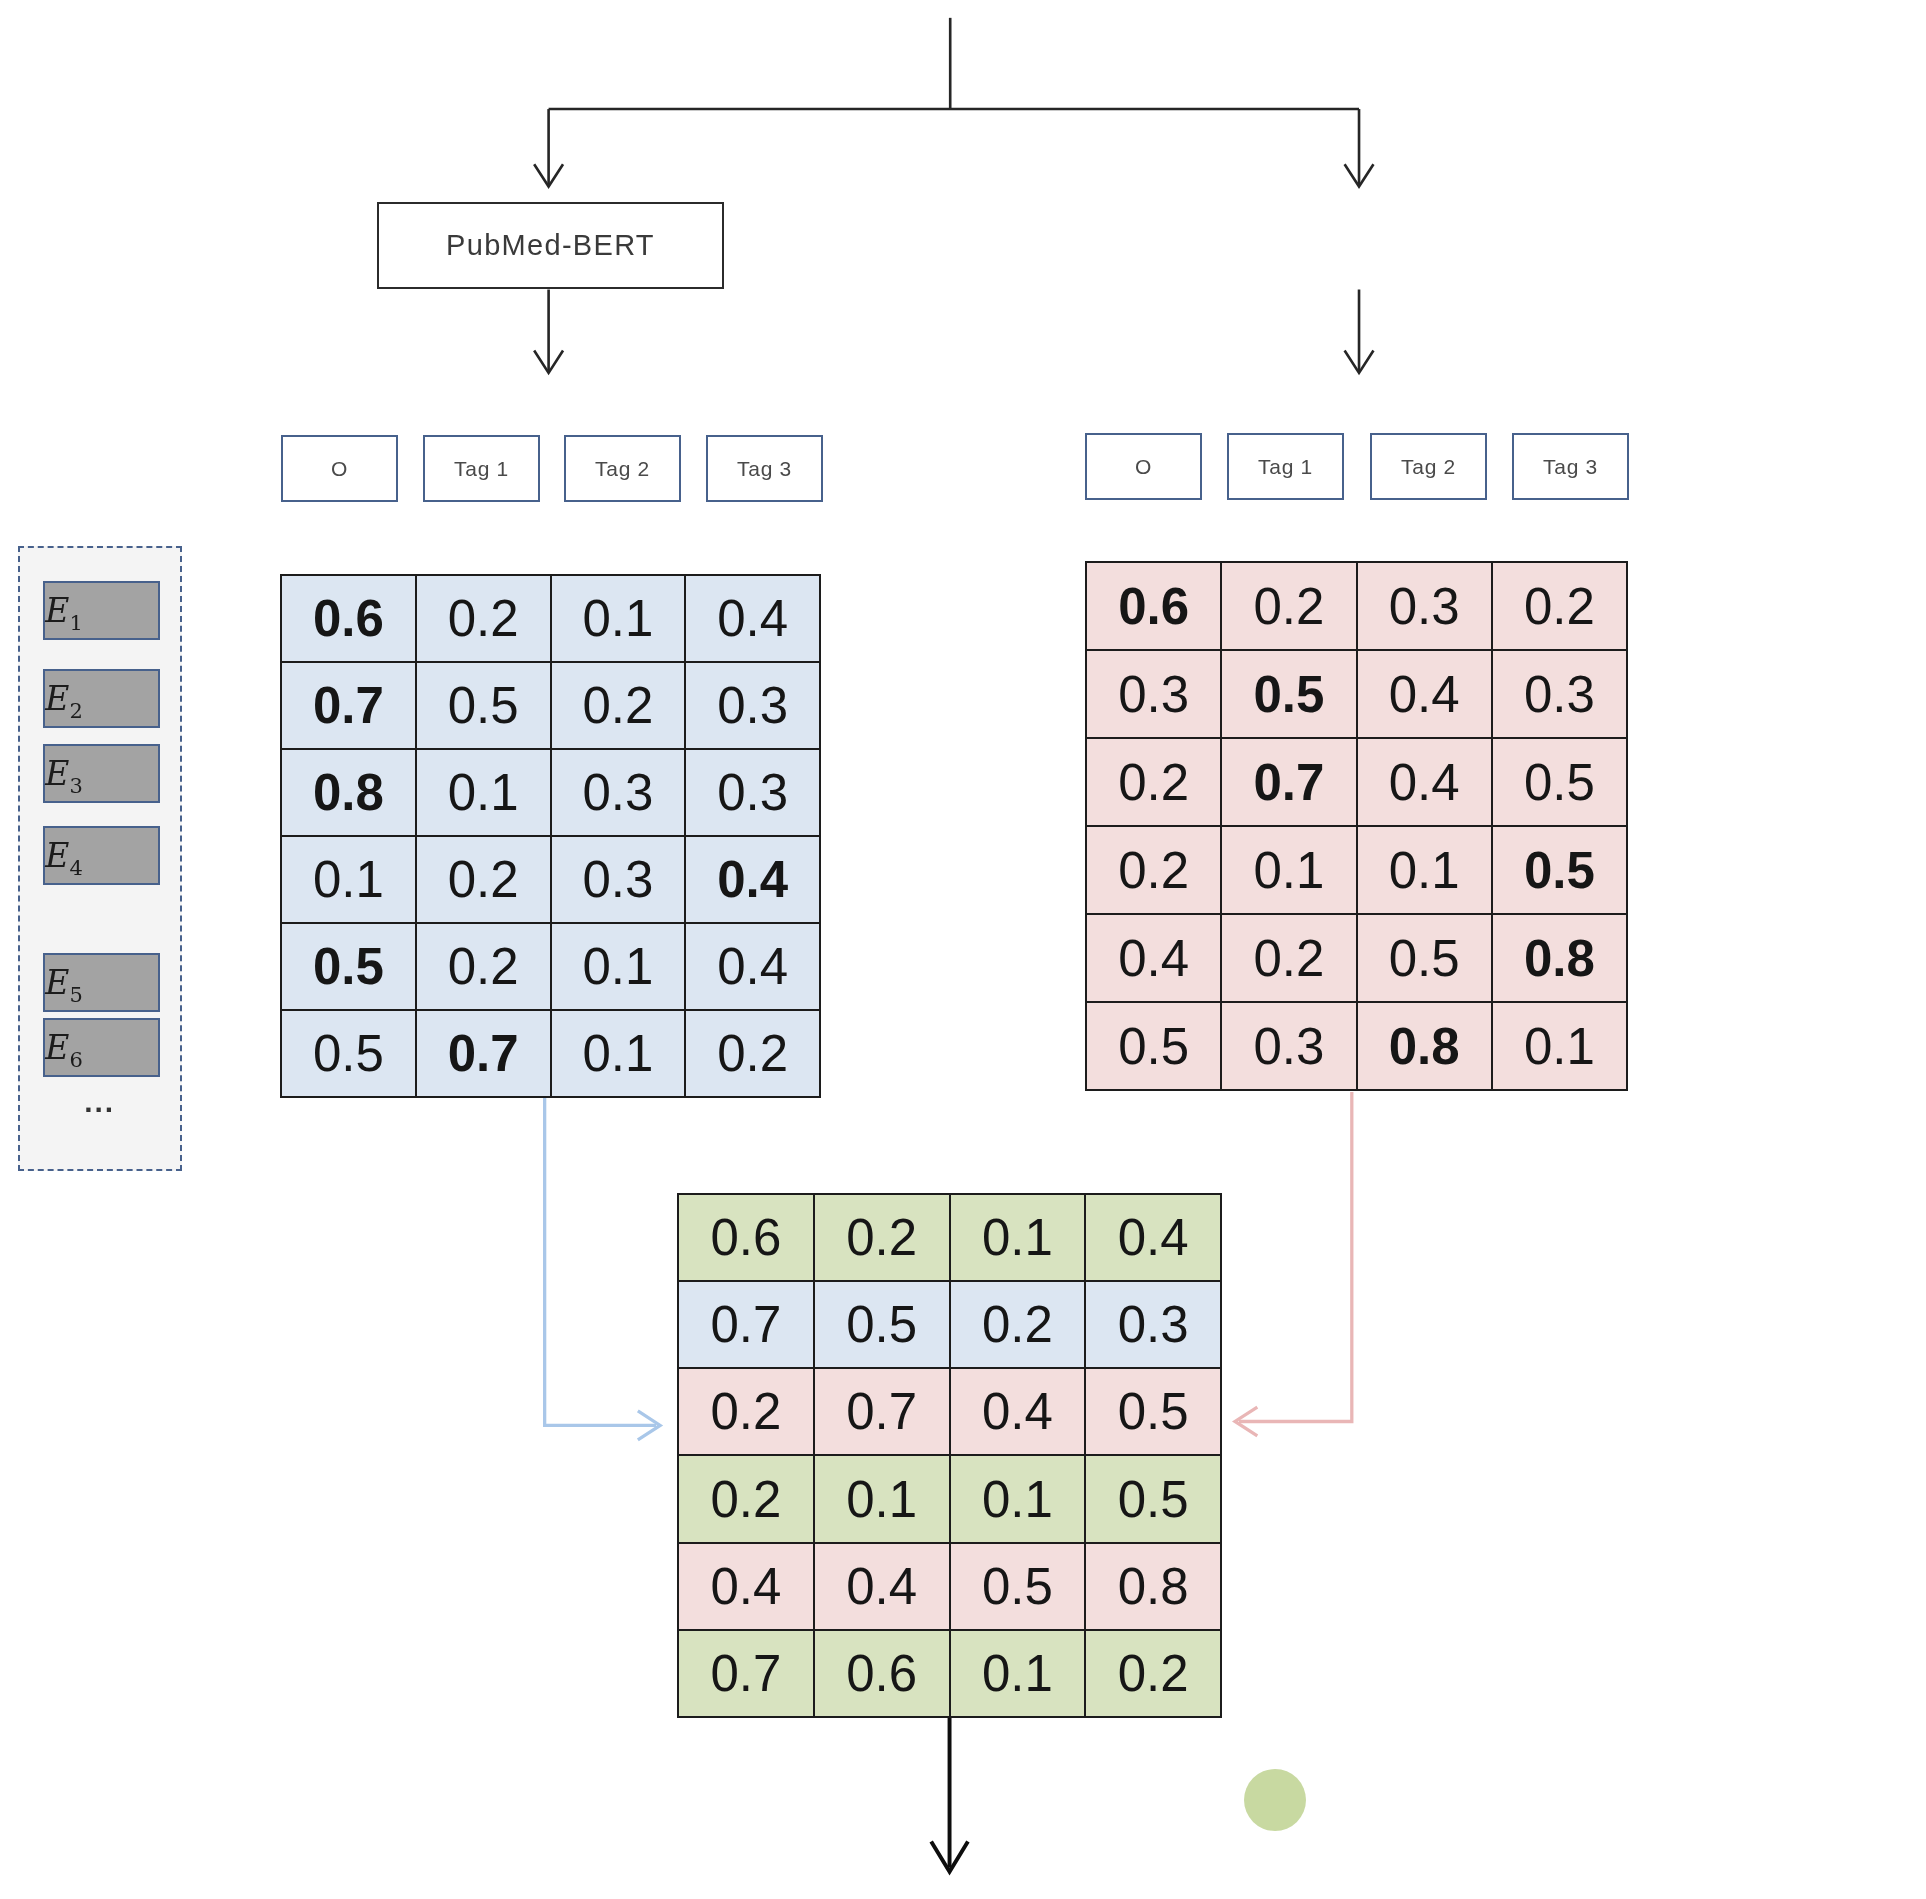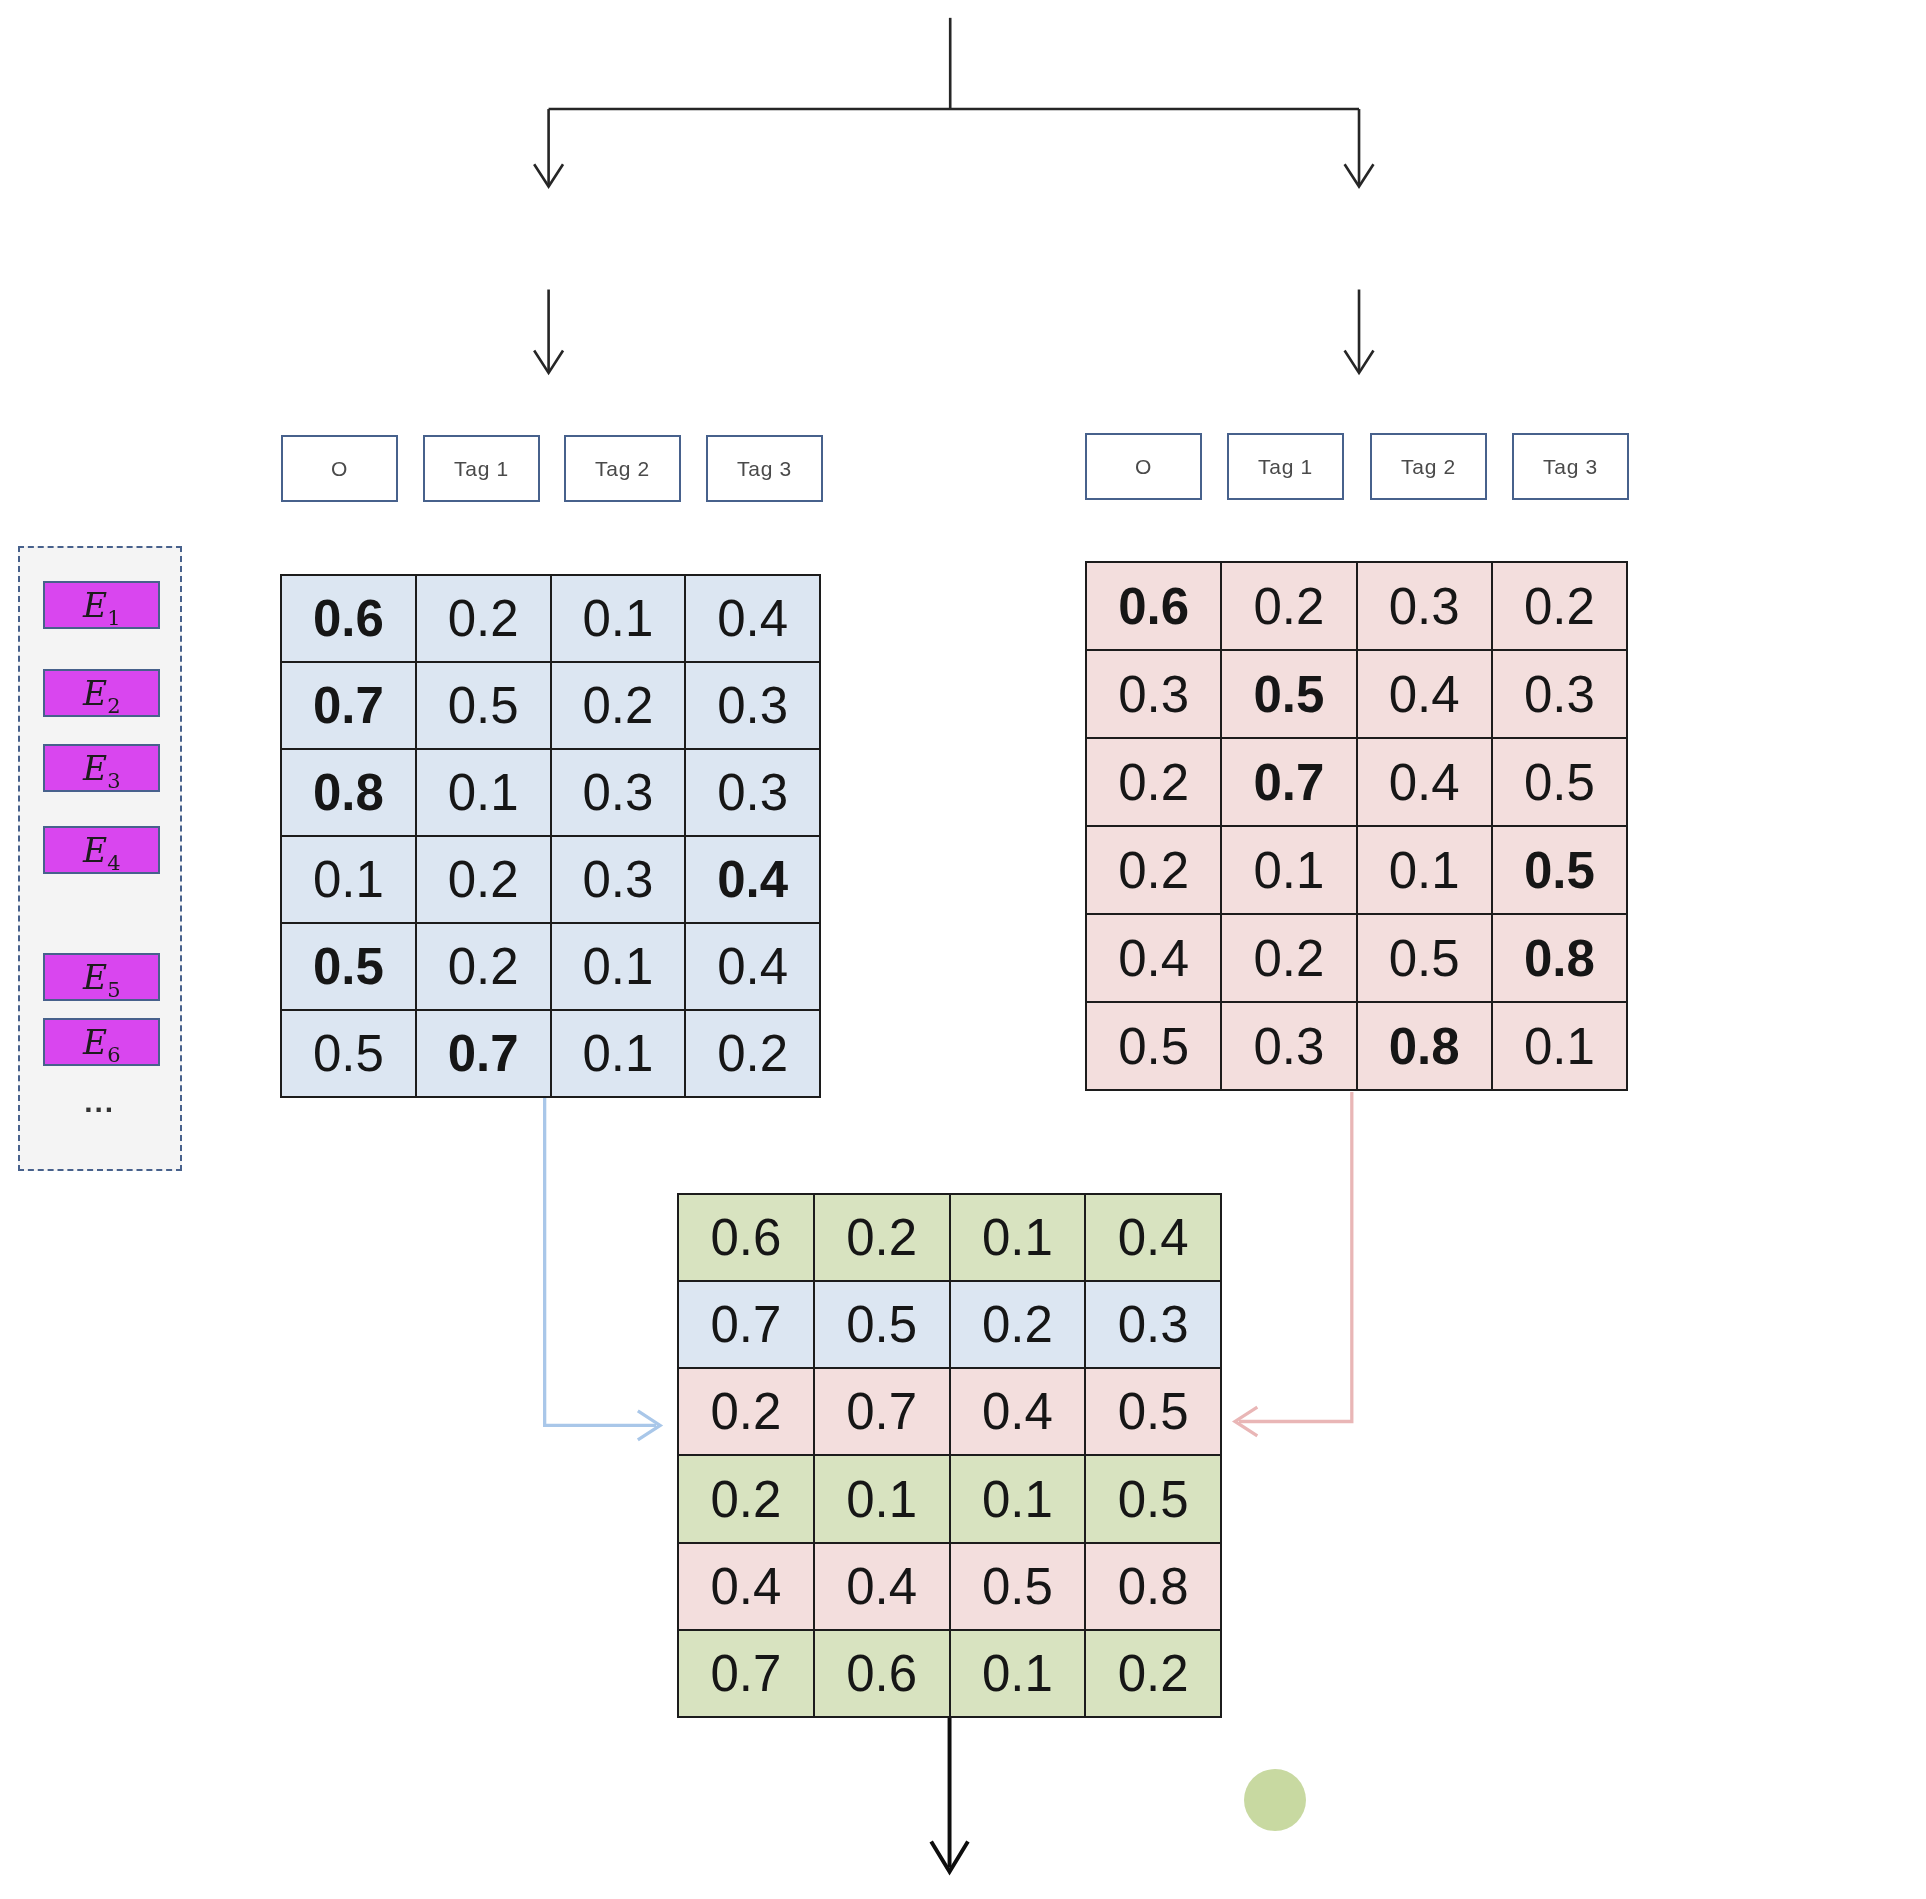--- a/index.html
+++ b/index.html
@@ -19,23 +19,23 @@
   .box-bert{left:377px;top:202px;width:347px;height:87px;}
   .box-t5{left:1191px;top:202px;width:343px;height:87px;}
 
   .tag-box{position:absolute;width:117px;height:67px;background:#fff;
     border:2px solid var(--tag-border);box-sizing:border-box;
     display:flex;align-items:center;justify-content:center;
     font-size:21px;color:#4a4a4a;letter-spacing:0.7px;}
 
   .embed-panel{position:absolute;left:17.7px;top:546px;width:164px;height:625px;
     border:2px dashed var(--tag-border);background:#f4f4f4;box-sizing:border-box;}
-  .embed-box{position:absolute;left:23.6px;width:117px;height:48px;background:#d946ef;
+  .embed-box{position:absolute;left:23.6px;width:117px;height:59px;background:#a3a3a3;
     border:2px solid var(--tag-border);box-sizing:border-box;
-    display:flex;align-items:center;justify-content:center;}
+    display:flex;align-items:center;}
   .embed-label{font-family:"DejaVu Serif",serif;font-style:italic;font-size:33px;color:#1c1c1c;}
   .embed-label sub{font-style:normal;font-size:21px;line-height:0;}
   .embed-ellipsis{position:absolute;left:0;width:100%;top:537px;text-align:center;
     font-size:30px;font-weight:bold;color:#333;letter-spacing:2px;}
 
   .matrix{position:absolute;display:grid;grid-template-columns:repeat(4,1fr);
     grid-template-rows:repeat(6,1fr);gap:2px;background:#1c1c1c;
     border:2.6px solid #1c1c1c;box-sizing:border-box;}
   .matrix .cell{display:flex;align-items:center;justify-content:center;
     font-size:51px;color:var(--cell-text);font-weight:400;}
@@ -77,20 +77,23 @@
     <g style="stroke:var(--pink-arrow);" stroke-width="5">
       <polyline points="2060,1664 2060,2166 1888,2166"></polyline>
       <polyline points="1916,2144 1882,2166 1916,2188"></polyline>
     </g>
     <g style="stroke:#0d0d0d;" stroke-width="6">
       <line x1="1447" y1="2618" x2="1447" y2="2846"></line>
       <polyline points="1419,2806 1447,2852 1475,2806"></polyline>
     </g>
   </svg>
 
+  <div class="model-box box-bert">
+    <span>PubMed-BERT</span>
+  </div>
 
   <div class="tag-box" style="left:281px;top:435px">
       <span>O</span>
     </div>
   <div class="tag-box" style="left:423px;top:435px">
       <span>Tag 1</span>
     </div>
   <div class="tag-box" style="left:564px;top:435px">
       <span>Tag 2</span>
     </div>

